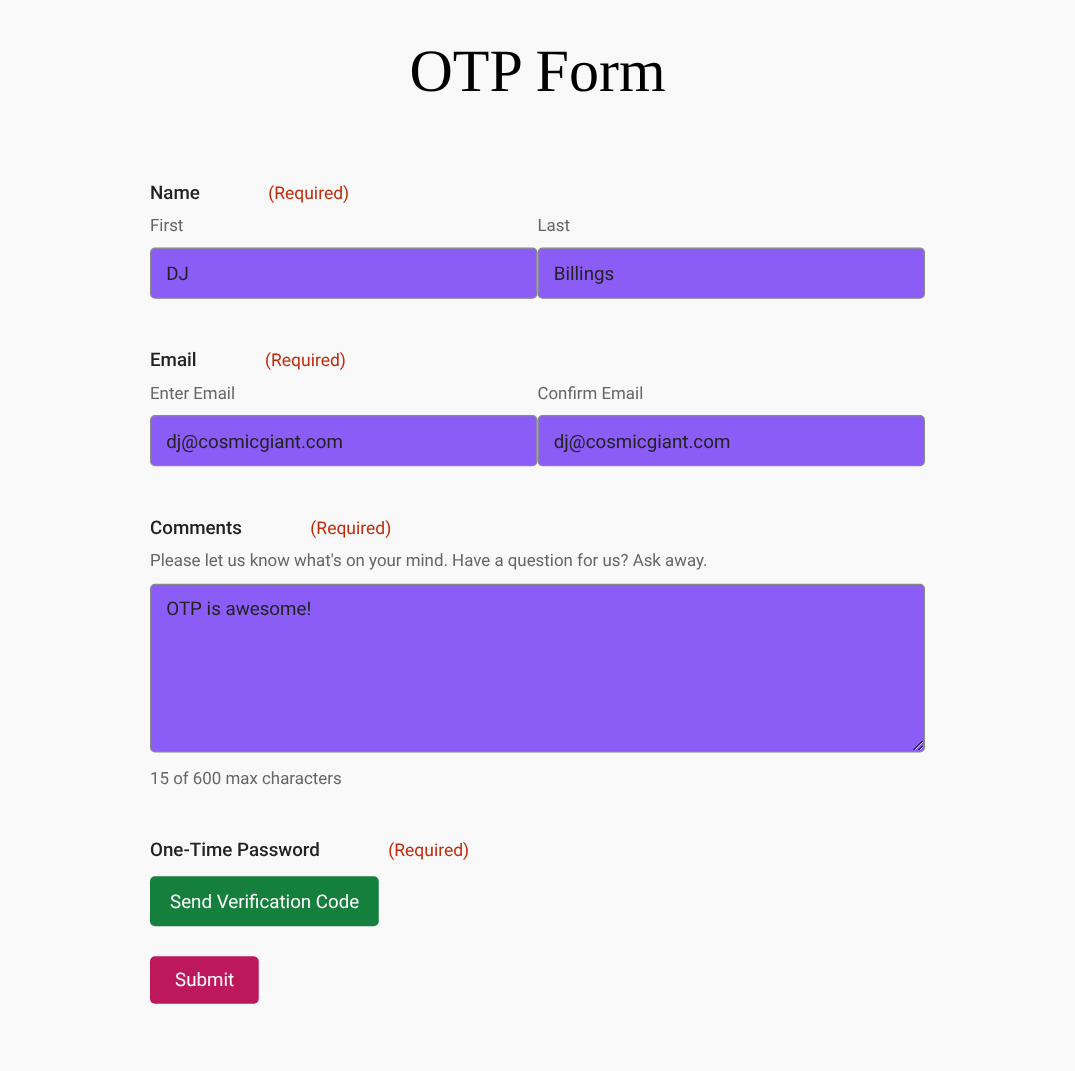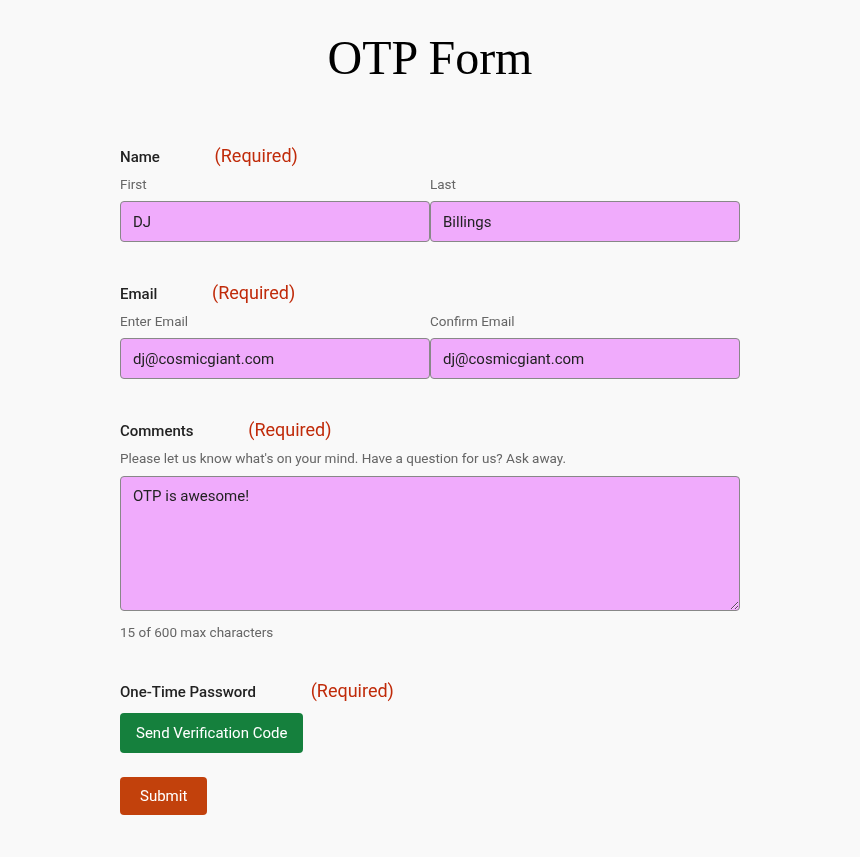--- a/index.html
+++ b/index.html
@@ -32,21 +32,21 @@
       margin-bottom: 40px;
     }
     .section-label {
       font-size: 15px;
       color: #222;
       font-weight: 500;
       margin-bottom: 10px;
     }
     .required {
       color: #c02b0a;
-      font-size: 18px;
+      font-size: 14px;
       font-weight: 400;
       margin-left: 4px;
       padding-left: 47px;
     }
     .sub-label {
       font-size: 13.5px;
       color: #666;
       margin-bottom: 9px;
       font-weight: 400;
     }
@@ -58,21 +58,21 @@
       flex: 1;
       display: flex;
       flex-direction: column;
     }
     input[type="text"], textarea {
       width: 100%;
       padding: 10px 12px;
       font-size: 15px;
       border: 1px solid #888;
       border-radius: 4px;
-      background: #f0abfc;
+      background: #8b5cf6;
       color: #222;
       font-family: inherit;
       line-height: 1.3;
     }
     input[type="text"] {
       height: 41px;
     }
     textarea {
       height: 135px;
       resize: both;
@@ -97,21 +97,21 @@
       cursor: pointer;
       font-family: inherit;
       background: #2463eb;
     }
     .btn-send {
       background: #15803d;
       padding: 11px 16px;
       margin-top: 12px;
     }
     .btn-submit {
-      background: #c2410c;
+      background: #be185d;
       padding: 10px 20px;
       margin-top: 24px;
     }
     .otp-section .section-label {
       margin-bottom: 0;
     }
   </style>
 </head>
 <body>
 

